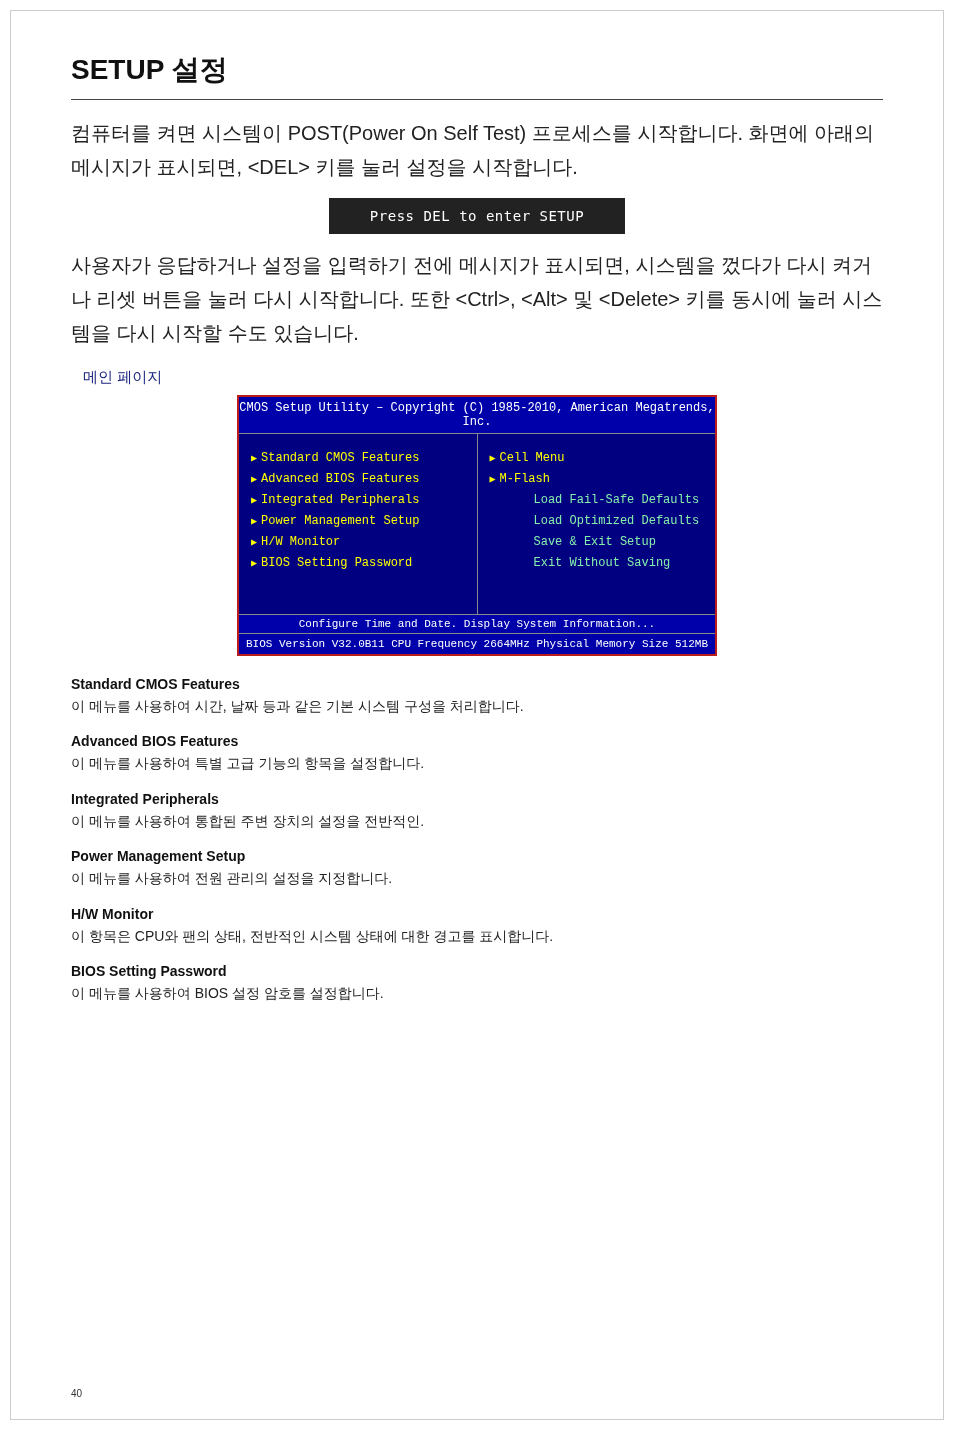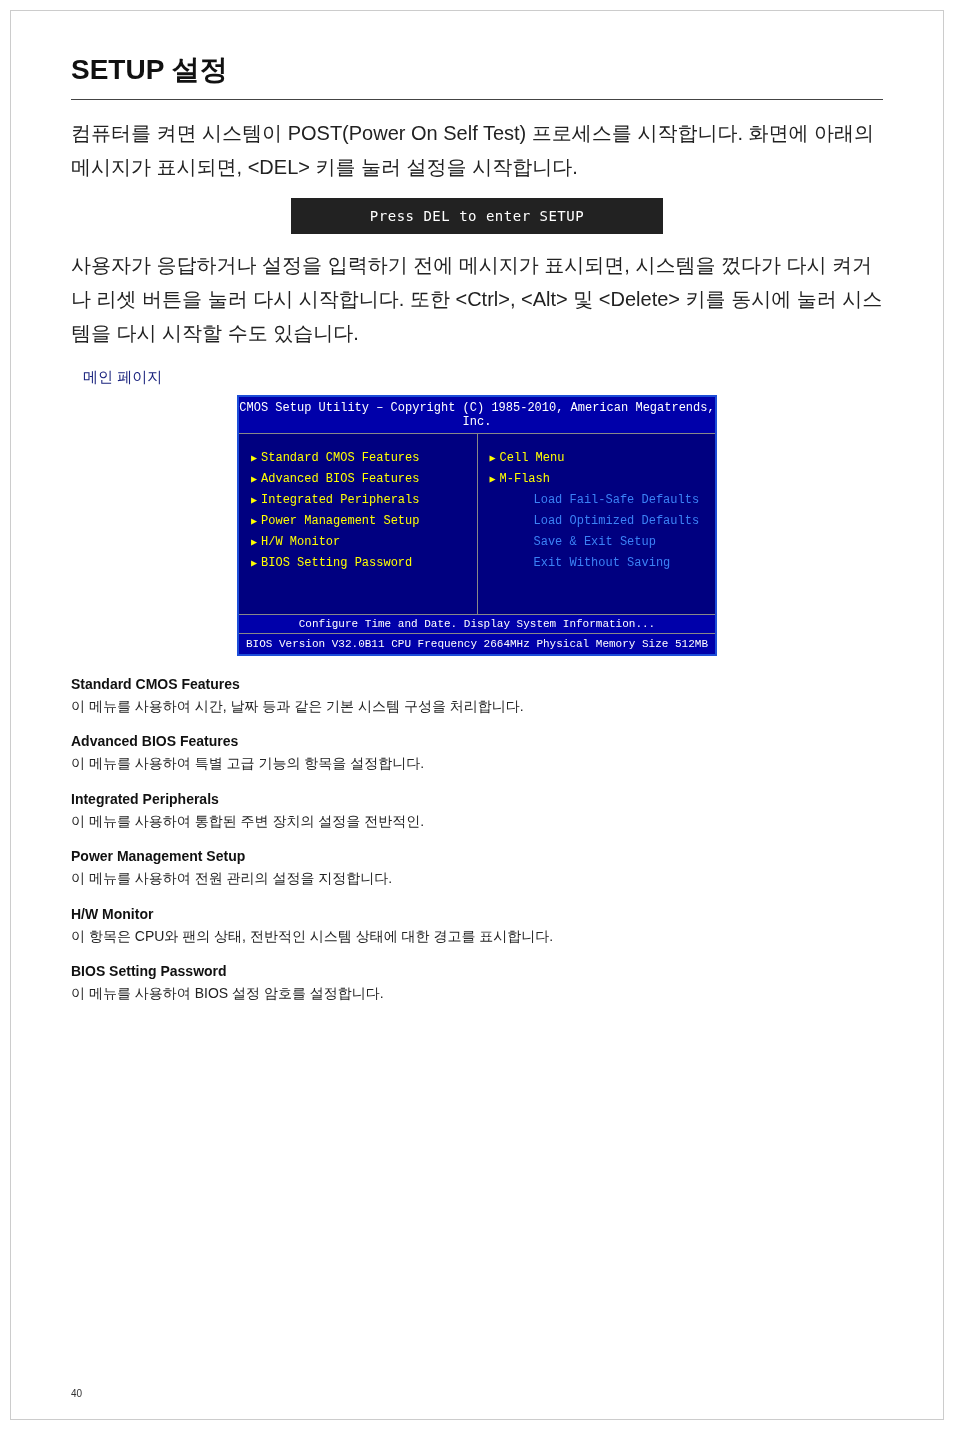--- a/index.html
+++ b/index.html
@@ -43,40 +43,40 @@
       line-height: 1.7;
       margin-bottom: 14px;
     }
     .press-del-box {
       background: #222;
       color: #fff;
       text-align: center;
       padding: 10px 30px;
       font-size: 14px;
       display: block;
-      width: 372px;
+      width: 296px;
       margin: 0 auto 14px auto;
       font-family: monospace;
       letter-spacing: 0.5px;
     }
     .section-title {
       font-size: 15px;
       font-weight: normal;
       color: #1a237e;
       margin: 18px 0 8px 12px;
     }
     
     .bios-screen {
       background: #000080;
       color: #fff;
       font-family: 'Courier New', Courier, monospace;
       font-size: 12px;
       width: 480px;
       margin: 0 auto 20px auto;
-      border: 2px solid #1d4ed8;
+      border: 2px solid #b91c1c;
     }
     .bios-header {
       background: #00a;
       color: #fff;
       text-align: center;
       padding: 4px 0;
       font-size: 12px;
       border-bottom: 1px solid #888;
     }
     .bios-body {
@@ -94,21 +94,21 @@
     }
     .bios-item {
       color: #ff0;
       margin: 7px 0;
       font-size: 12px;
       display: flex;
       align-items: center;
       gap: 4px;
     }
     .bios-item.white {
-      color: #3b82f6;
+      color: #86efac;
       padding-left: 44px;
     }
     .bios-item .arrow {
       color: #ff0;
       font-size: 10px;
     }
     .bios-footer {
       background: #000080;
       border-top: 1px solid #888;
       padding: 4px 6px 2px 6px;

